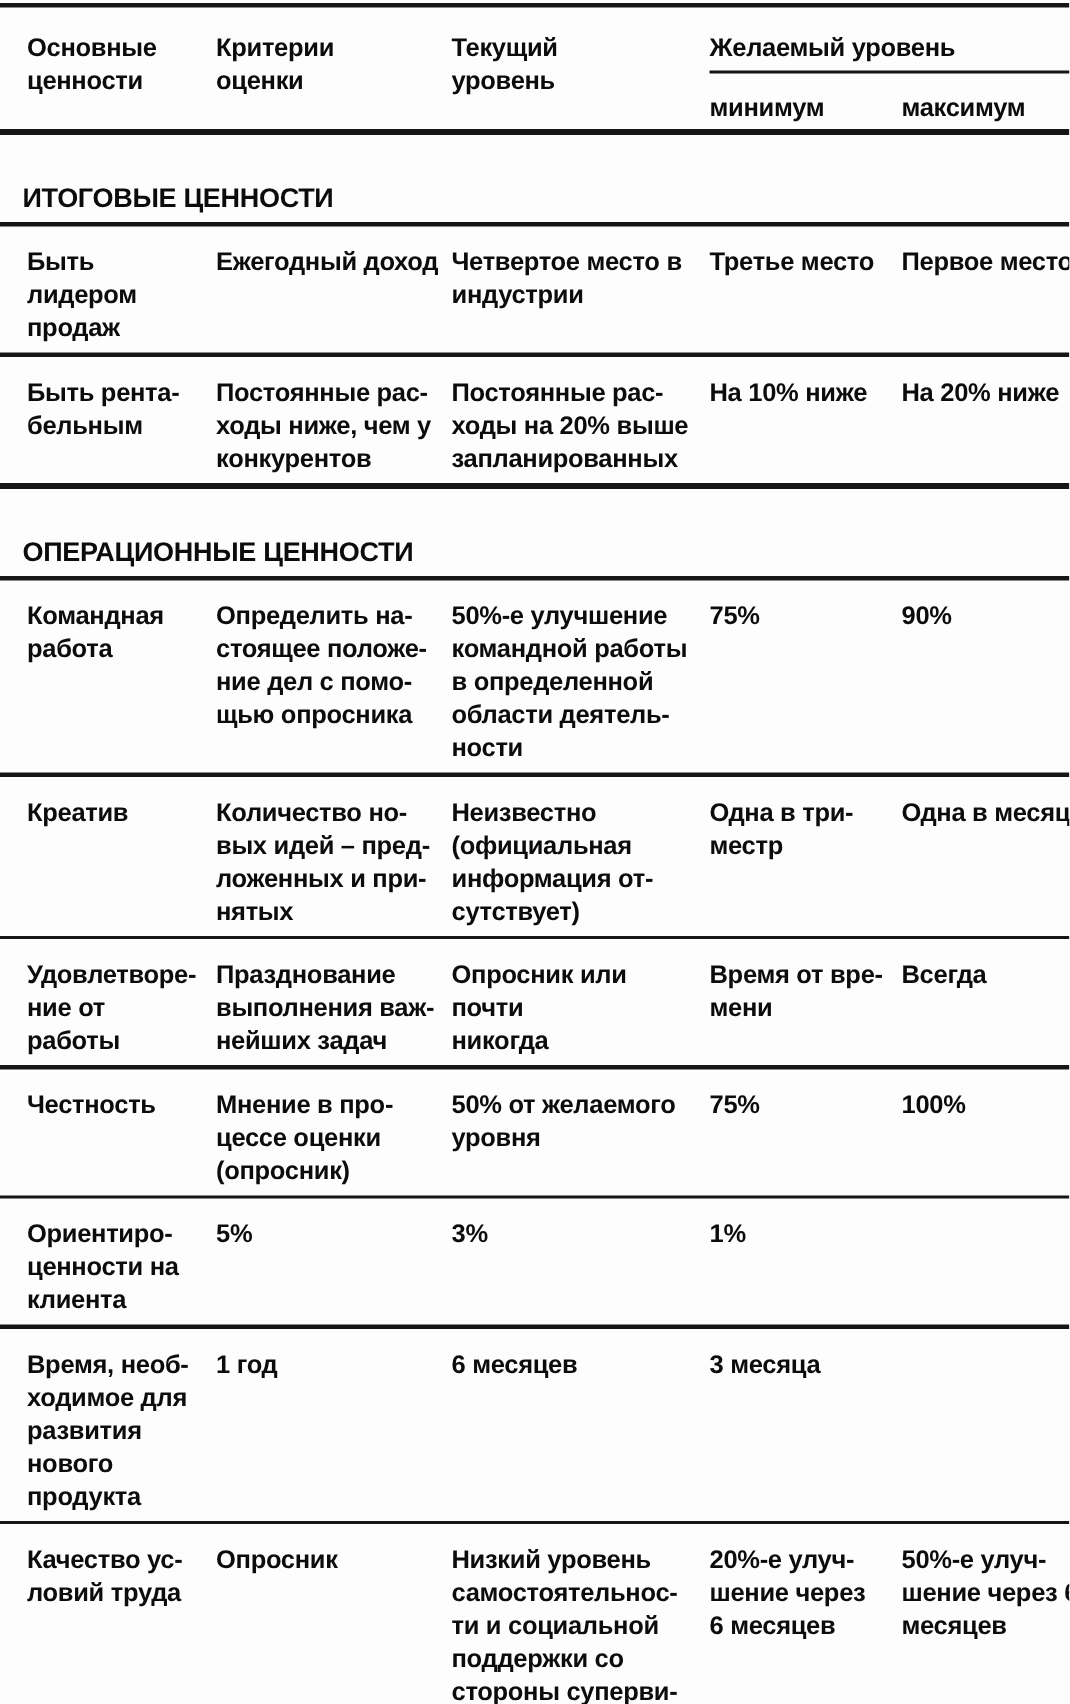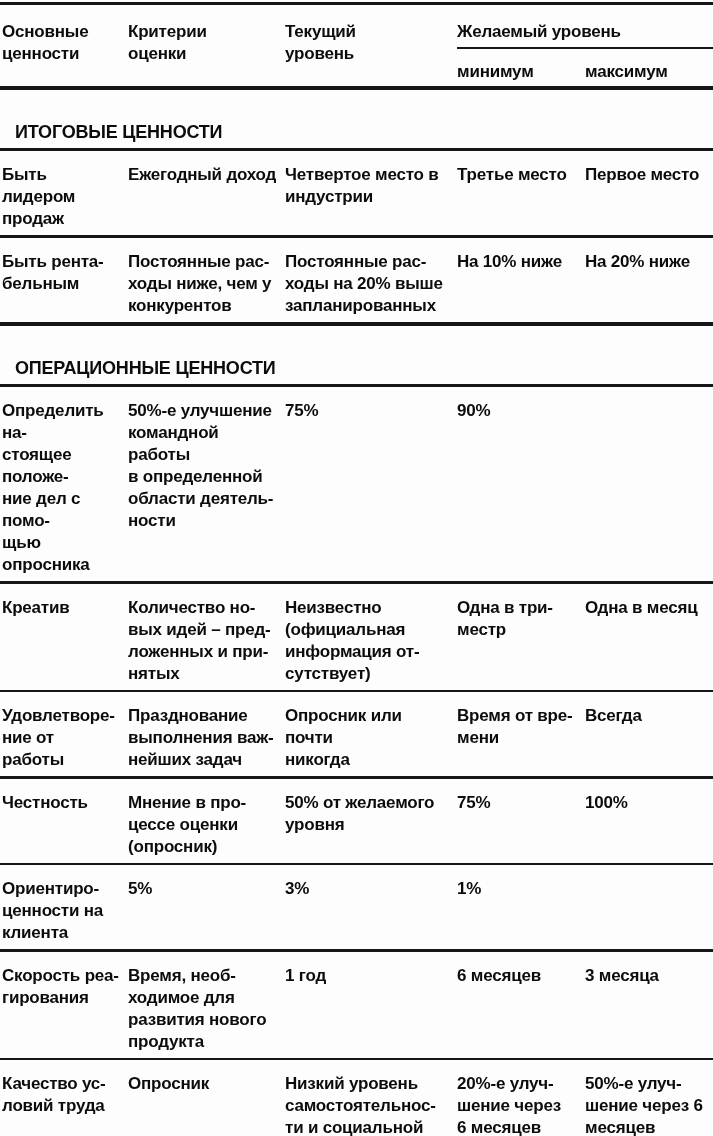--- a/index.html
+++ b/index.html
@@ -19,21 +19,21 @@
   .rule-top        { height: 3px; }
   .rule-header     { height: 4px; }
   .rule-section    { height: 3px; }
   .rule-row        { height: 2.5px; }
   .rule-strong     { height: 4.5px; }
 
   .grid {
     display: grid;
     grid-template-columns: 126px 157px 172px 128px 130px;
     box-sizing: border-box;
-    padding-left: 2px;
+    padding-left: 18px;
     align-items: start;
   }
   .cell {
     white-space: pre-line;
     font-size: 17px;
     line-height: 22px;
     letter-spacing: -0.2px;
     padding: 13px 8px 5px 0;
   }
   .header-row .cell { padding-top: 16px; }
@@ -119,20 +119,22 @@
 запланированных</div>
     <div class="cell">На 10% ниже</div>
     <div class="cell">На 20% ниже</div>
   </div>
   <div class="rule rule-strong"></div>
 
   <div class="section-title">ОПЕРАЦИОННЫЕ ЦЕННОСТИ</div>
   <div class="rule rule-section"></div>
 
   <div class="grid">
+    <div class="cell">Командная
+работа</div>
     <div class="cell">Определить на-
 стоящее положе-
 ние дел с помо-
 щью опросника</div>
     <div class="cell">50%-е улучшение
 командной работы
 в определенной
 области деятель-
 ности</div>
     <div class="cell">75%</div>
@@ -186,22 +188,20 @@
     <div class="cell">Ориентиро-
 ценности на
 клиента</div>
     <div class="cell">5%</div>
     <div class="cell">3%</div>
     <div class="cell">1%</div>
   </div>
   <div class="rule rule-row"></div>
 
   <div class="grid">
-    <div class="cell">Скорость реа-
-гирования</div>
     <div class="cell">Время, необ-
 ходимое для
 развития нового
 продукта</div>
     <div class="cell">1 год</div>
     <div class="cell">6 месяцев</div>
     <div class="cell">3 месяца</div>
   </div>
   <div class="rule rule-row"></div>
 

